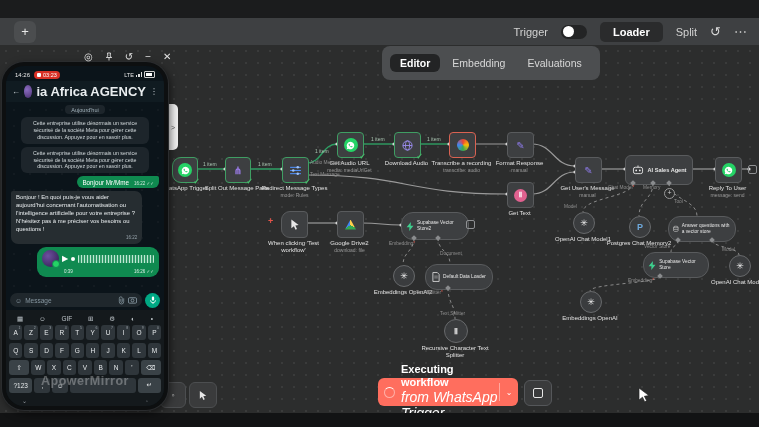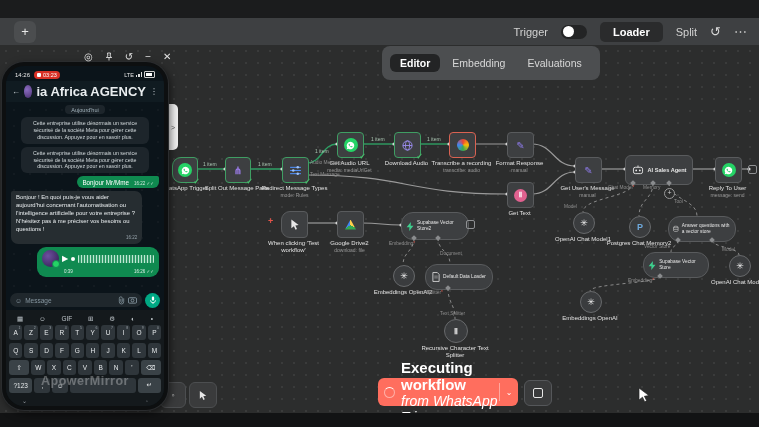--- a/index.html
+++ b/index.html
@@ -61,21 +61,21 @@
   .glyph-pg{color:#6ea8dc;font-size:9px;font-weight:bold;}
   .glyph-split{color:#9b7ce8;font-size:10px;font-weight:bold;}
   .glyph-sp2{color:#e6e6e6;font-size:8px;font-weight:bold;}
   
   #toast{left:378px;top:378px;width:140px;height:28px;background:#ff6e5e;border-radius:6px;display:flex;
          align-items:center;z-index:6;color:#fff;}
   #toast .spin{width:9px;height:9px;border:1.5px solid rgba(255,255,255,.45);border-top-color:#fff;border-radius:50%;
          margin:0 6px;animation:rot 1s linear infinite;}
   @keyframes rot{to{transform:rotate(360deg);}}
   #toast .txt{flex:1;line-height:1.15;}
-  #toast .t1{font-size:15px;font-weight:bold;}
+  #toast .t1{font-size:11px;font-weight:bold;}
   #toast .t2{font-size:14px;font-style:italic;}
   #toast .div{width:1px;height:18px;background:rgba(255,255,255,.4);}
   #toast .chev{width:18px;text-align:center;font-size:8px;}
   #stopbtn{left:524px;top:380px;width:26px;height:24px;background:#3a3b3c;border:1px solid #55575a;border-radius:6px;
            display:flex;align-items:center;justify-content:center;z-index:6;}
   #stopbtn i{width:8px;height:8px;border:1.5px solid #e8e8e8;border-radius:2px;}
   #pointerbtn{left:189px;top:382px;width:26px;height:24px;background:#3a3b3c;border:1px solid #4c4e50;border-radius:6px;
            display:flex;align-items:center;justify-content:center;z-index:3;}
   #resetbtn{left:160px;top:382px;width:24px;height:24px;background:#3a3b3c;border:1px solid #4c4e50;border-radius:6px;
            display:flex;align-items:center;justify-content:center;z-index:1;color:#cfcfcf;font-size:9px;}

